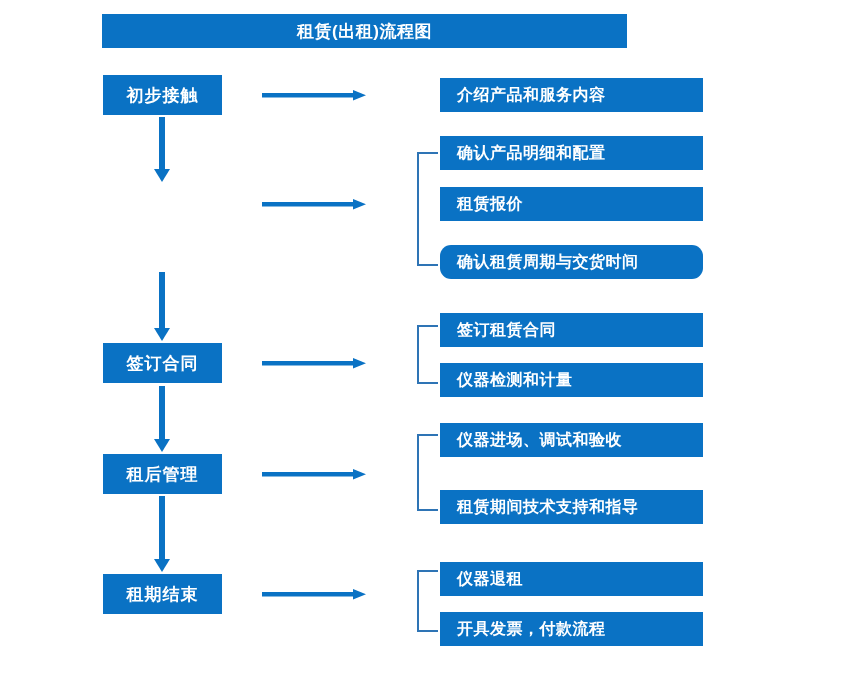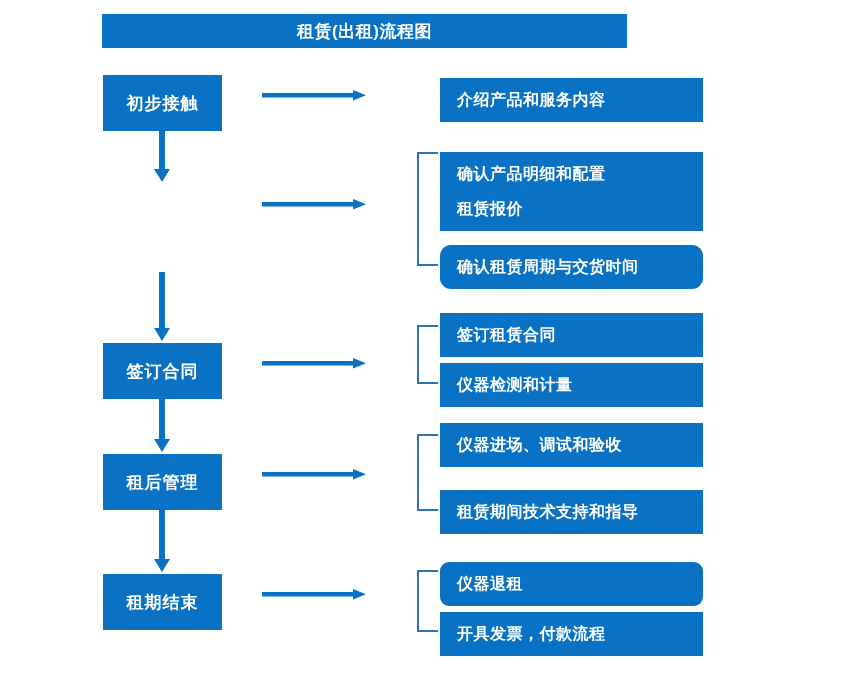--- a/index.html
+++ b/index.html
@@ -33,37 +33,37 @@
     align-items: center;
     justify-content: center;
     letter-spacing: 0.5px;
   }
 
   
   .stage-box {
     position: absolute;
     left: 103px;
     width: 119px;
-    height: 56px;
+    height: 40px;
     background: #0a72c4;
     color: #ffffff;
     font-size: 17px;
     font-weight: bold;
     display: flex;
     align-items: center;
     justify-content: center;
     letter-spacing: 1px;
   }
 
   
   .detail-box {
     position: absolute;
     left: 440px;
     width: 263px;
-    height: 44px;
+    height: 34px;
     background: #0a72c4;
     color: #ffffff;
     font-size: 16px;
     font-weight: bold;
     display: flex;
     align-items: center;
     padding-left: 17px;
     box-sizing: border-box;
     letter-spacing: 0.5px;
   }
@@ -176,26 +176,26 @@
     </svg>
   </div>
   <div class="bracket" style="top:570px; height:62px;">
     <svg viewBox="0 0 22 62" preserveAspectRatio="none">
       <path d="M22 1 L2 1 L2 61 L22 61" fill="none" stroke="#2e74b5" stroke-width="2"></path>
     </svg>
   </div>
 
   <div class="detail-box" style="top:78px;">介绍产品和服务内容</div>
 
-  <div class="detail-box" style="top:152px;">确认产品明细和配置</div>
+  <div class="detail-box" style="top:136px;">确认产品明细和配置</div>
   <div class="detail-box" style="top:187px;">租赁报价</div>
   <div class="detail-box" style="top:245px;border-radius:11px;">确认租赁周期与交货时间</div>
 
   <div class="detail-box" style="top:313px;">签订租赁合同</div>
   <div class="detail-box" style="top:363px;">仪器检测和计量</div>
 
   <div class="detail-box" style="top:423px;">仪器进场、调试和验收</div>
   <div class="detail-box" style="top:490px;">租赁期间技术支持和指导</div>
 
-  <div class="detail-box" style="top:562px;border-radius:9px;">仪器退租</div>
+  <div class="detail-box" style="top:562px;">仪器退租</div>
   <div class="detail-box" style="top:612px;">开具发票，付款流程</div>
 
 </div>
 
 </body></html>

